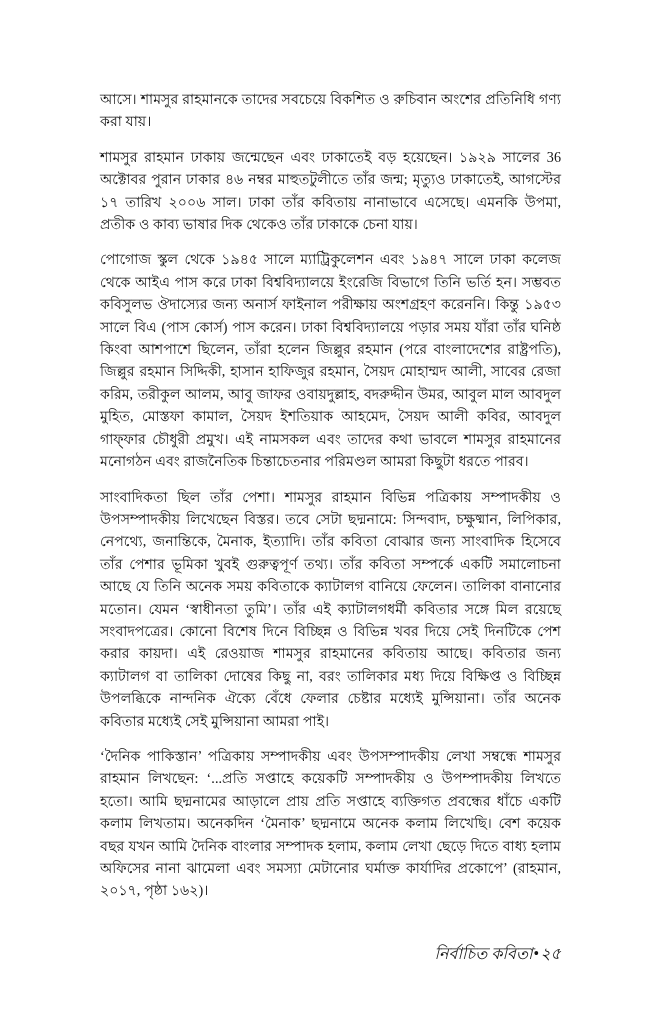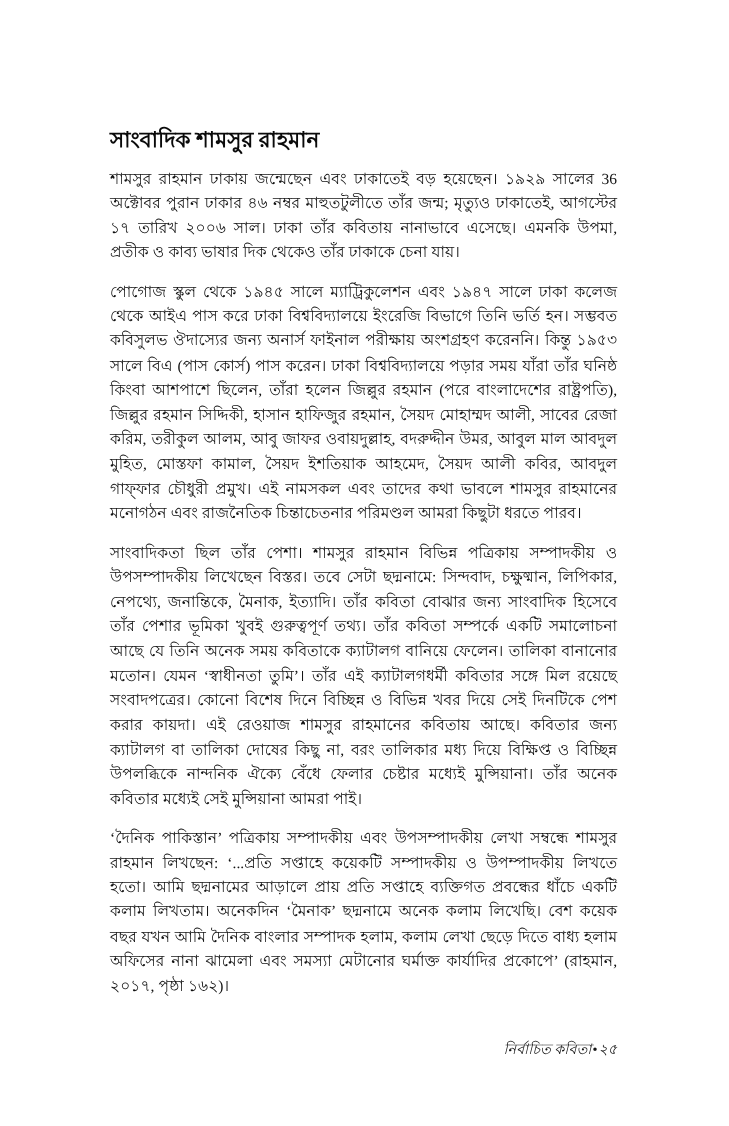--- a/index.html
+++ b/index.html
@@ -53,38 +53,38 @@
     letter-spacing: 0.1px;
   }
   .footer {
     position: absolute;
     left: 100px;
     top: 944px;
     width: 461px;
     text-align: right;
     font-family: "Liberation Serif", "DejaVu Serif", serif;
     font-style: italic;
-    font-size: 13px;
+    font-size: 16px;
     line-height: 20px;
     color: #141414;
   }
   .footer .sep {
     font-style: normal;
     padding: 0 1px;
   }
 </style>
 </head>
 <body>
 
 <div class="page">
 
   <div class="content">
 
+    <p class="para gap-after">আসে। শামসুর রাহমানকে তাদের সবচেয়ে বিকশিত ও রুচিবান অংশের প্রতিনিধি গণ্য করা যায়।</p>
 
-    <h2 class="section-heading">সাংবাদিক শামসুর রাহমান</h2>
 
     <p class="para gap-after">শামসুর রাহমান ঢাকায় জন্মেছেন এবং ঢাকাতেই বড় হয়েছেন। ১৯২৯ সালের 36 অক্টোবর পুরান ঢাকার ৪৬ নম্বর মাহুতটুলীতে তাঁর জন্ম; মৃত্যুও ঢাকাতেই, আগস্টের ১৭ তারিখ ২০০৬ সাল। ঢাকা তাঁর কবিতায় নানাভাবে এসেছে। এমনকি উপমা, প্রতীক ও কাব্য ভাষার দিক থেকেও তাঁর ঢাকাকে চেনা যায়।</p>
 
     <p class="para gap-after">পোগোজ স্কুল থেকে ১৯৪৫ সালে ম্যাট্রিকুলেশন এবং ১৯৪৭ সালে ঢাকা কলেজ থেকে আইএ পাস করে ঢাকা বিশ্ববিদ্যালয়ে ইংরেজি বিভাগে তিনি ভর্তি হন। সম্ভবত কবিসুলভ ঔদাস্যের জন্য অনার্স ফাইনাল পরীক্ষায় অংশগ্রহণ করেননি। কিন্তু ১৯৫৩ সালে বিএ (পাস কোর্স) পাস করেন। ঢাকা বিশ্ববিদ্যালয়ে পড়ার সময় যাঁরা তাঁর ঘনিষ্ঠ কিংবা আশপাশে ছিলেন, তাঁরা হলেন জিল্লুর রহমান (পরে বাংলাদেশের রাষ্ট্রপতি), জিল্লুর রহমান সিদ্দিকী, হাসান হাফিজুর রহমান, সৈয়দ মোহাম্মদ আলী, সাবের রেজা করিম, তরীকুল আলম, আবু জাফর ওবায়দুল্লাহ, বদরুদ্দীন উমর, আবুল মাল আবদুল মুহিত, মোস্তফা কামাল, সৈয়দ ইশতিয়াক আহমেদ, সৈয়দ আলী কবির, আবদুল গাফ্‌ফার চৌধুরী প্রমুখ। এই নামসকল এবং তাদের কথা ভাবলে শামসুর রাহমানের মনোগঠন এবং রাজনৈতিক চিন্তাচেতনার পরিমণ্ডল আমরা কিছুটা ধরতে পারব।</p>
 
     <p class="para gap-after">সাংবাদিকতা ছিল তাঁর পেশা। শামসুর রাহমান বিভিন্ন পত্রিকায় সম্পাদকীয় ও উপসম্পাদকীয় লিখেছেন বিস্তর। তবে সেটা ছদ্মনামে: সিন্দবাদ, চক্ষুষ্মান, লিপিকার, নেপথ্যে, জনান্তিকে, মৈনাক, ইত্যাদি। তাঁর কবিতা বোঝার জন্য সাংবাদিক হিসেবে তাঁর পেশার ভূমিকা খুবই গুরুত্বপূর্ণ তথ্য। তাঁর কবিতা সম্পর্কে একটি সমালোচনা আছে যে তিনি অনেক সময় কবিতাকে ক্যাটালগ বানিয়ে ফেলেন। তালিকা বানানোর মতোন। যেমন ‘স্বাধীনতা তুমি’। তাঁর এই ক্যাটালগধর্মী কবিতার সঙ্গে মিল রয়েছে সংবাদপত্রের। কোনো বিশেষ দিনে বিচ্ছিন্ন ও বিভিন্ন খবর দিয়ে সেই দিনটিকে পেশ করার কায়দা। এই রেওয়াজ শামসুর রাহমানের কবিতায় আছে। কবিতার জন্য ক্যাটালগ বা তালিকা দোষের কিছু না, বরং তালিকার মধ্য দিয়ে বিক্ষিপ্ত ও বিচ্ছিন্ন উপলব্ধিকে নান্দনিক ঐক্যে বেঁধে ফেলার চেষ্টার মধ্যেই মুন্সিয়ানা। তাঁর অনেক কবিতার মধ্যেই সেই মুন্সিয়ানা আমরা পাই।</p>
 
     <p class="para">‘দৈনিক পাকিস্তান’ পত্রিকায় সম্পাদকীয় এবং উপসম্পাদকীয় লেখা সম্বন্ধে শামসুর রাহমান লিখছেন: ‘...প্রতি সপ্তাহে কয়েকটি সম্পাদকীয় ও উপম্পাদকীয় লিখতে হতো। আমি ছদ্মনামের আড়ালে প্রায় প্রতি সপ্তাহে ব্যক্তিগত প্রবন্ধের ধাঁচে একটি কলাম লিখতাম। অনেকদিন ‘মৈনাক’ ছদ্মনামে অনেক কলাম লিখেছি। বেশ কয়েক বছর যখন আমি দৈনিক বাংলার সম্পাদক হলাম, কলাম লেখা ছেড়ে দিতে বাধ্য হলাম অফিসের নানা ঝামেলা এবং সমস্যা মেটানোর ঘর্মাক্ত কার্যাদির প্রকোপে’ (রাহমান, ২০১৭, পৃষ্ঠা ১৬২)।</p>
 
   </div>

